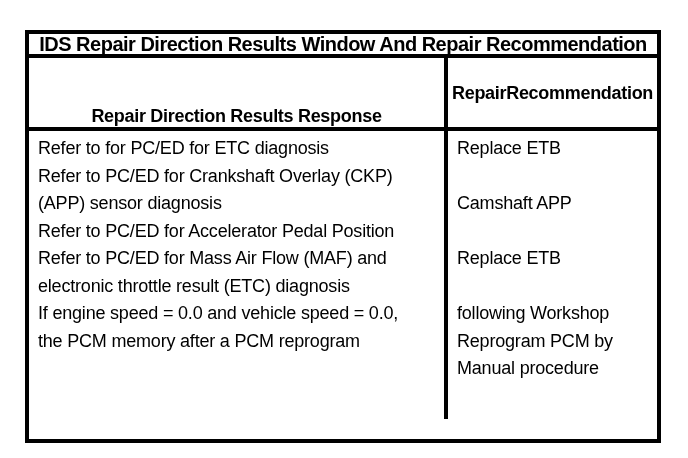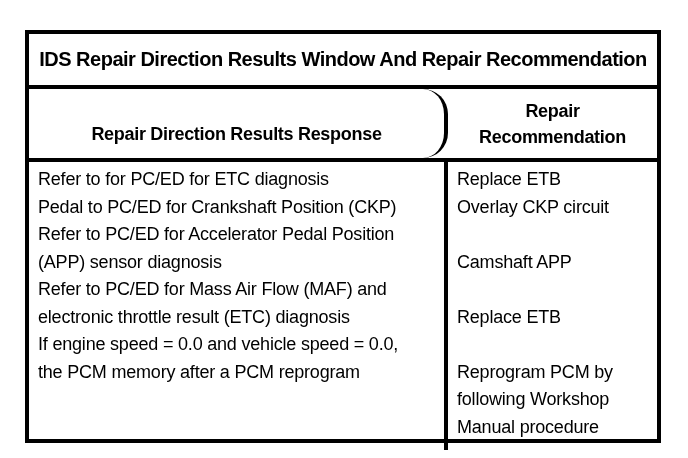--- a/index.html
+++ b/index.html
@@ -14,21 +14,21 @@
 
   .doc-table {
     position: absolute;
     left: 25px; top: 30px;
     width: 636px; height: 413px;
     border: 4px solid #000000;
     background: #ffffff;
   }
 
   .title-row {
-    height: 55px;
+    height: 24px;
     border-bottom: 4px solid #000000;
     display: flex;
     align-items: center;
     justify-content: center;
     font-weight: bold;
     font-size: 20px;
     letter-spacing: -0.5px;
     white-space: nowrap;
     overflow: hidden;
   }
@@ -46,27 +46,25 @@
   }
   .col-rec { flex: 1; overflow: hidden; }
 
   .header-row .col-response {
     display: flex;
     align-items: flex-end;
     justify-content: center;
     font-weight: bold;
     font-size: 18px;
     letter-spacing: -0.3px;
-    padding-bottom: 13px;
+    padding-bottom: 0;
     white-space: nowrap;
-    border-radius: 25px;
   }
   .header-row .col-rec {
     display: flex;
-    flex-direction: column;
     align-items: center;
     justify-content: center;
     font-weight: bold;
     font-size: 18px;
     letter-spacing: -0.3px;
     line-height: 26px;
     white-space: nowrap;
   }
 
   .body-row { display: flex; height: 288px; }
@@ -91,36 +89,35 @@
       <div class="col-response">Repair Direction Results Response</div>
       <div class="col-rec">
         <div class="line">Repair</div>
         <div class="line">Recommendation</div>
       </div>
     </div>
 
     <div class="body-row">
       <div class="cell col-response" id="response-cell">
           <div class="line">Refer to for PC/ED for ETC diagnosis</div>
-          <div class="line">Pedal to PC/ED for Crankshaft Position (CKP)</div>
+          <div class="line">Refer to PC/ED for Crankshaft Overlay (CKP)</div>
+          <div class="line">(APP) sensor diagnosis</div>
           <div class="line">Refer to PC/ED for Accelerator Pedal Position</div>
-          <div class="line">(APP) sensor diagnosis</div>
           <div class="line">Refer to PC/ED for Mass Air Flow (MAF) and</div>
           <div class="line">electronic throttle result (ETC) diagnosis</div>
           <div class="line">If engine speed = 0.0 and vehicle speed = 0.0,</div>
           <div class="line">the PCM memory after a PCM reprogram</div>
         </div>
       <div class="cell col-rec" id="recommendation-cell">
           <div class="line">Replace ETB</div>
-          <div class="line">Overlay CKP circuit</div>
           <div class="line">&nbsp;</div>
           <div class="line">Camshaft APP</div>
           <div class="line">&nbsp;</div>
           <div class="line">Replace ETB</div>
           <div class="line">&nbsp;</div>
+          <div class="line">following Workshop</div>
           <div class="line">Reprogram PCM by</div>
-          <div class="line">following Workshop</div>
           <div class="line">Manual procedure</div>
         </div>
     </div>
 
   </div>
 </div>
 
 </body></html>

